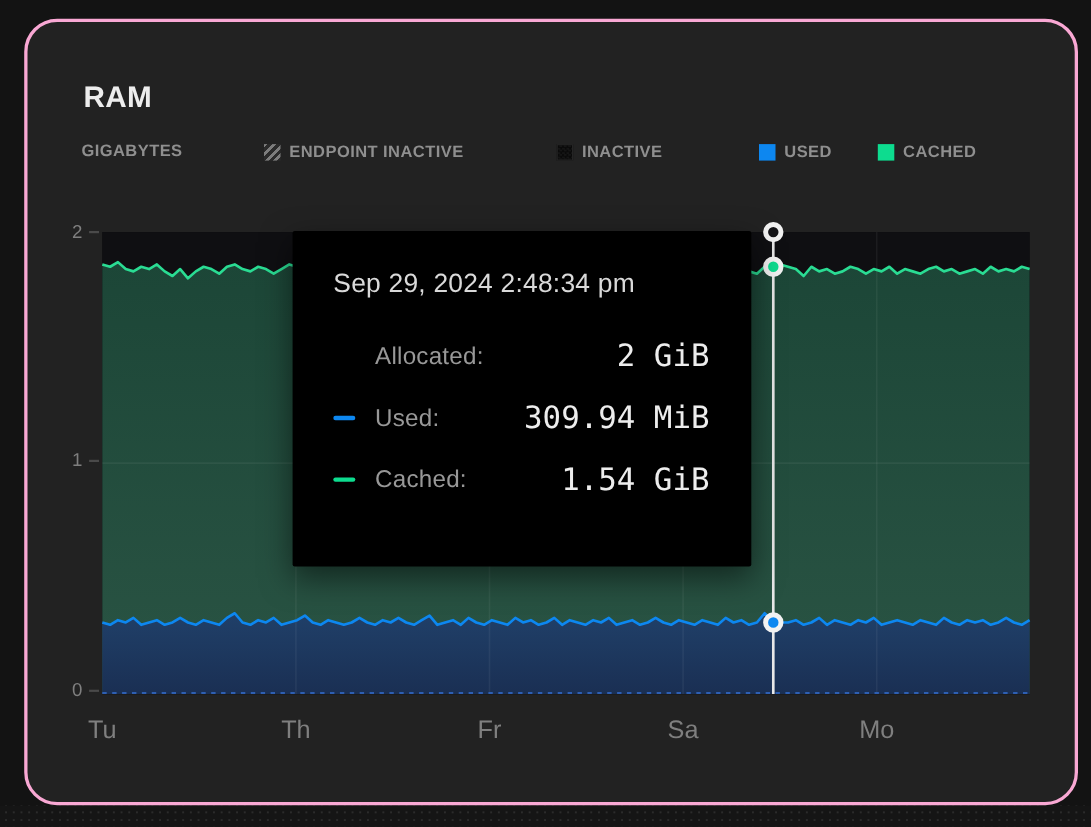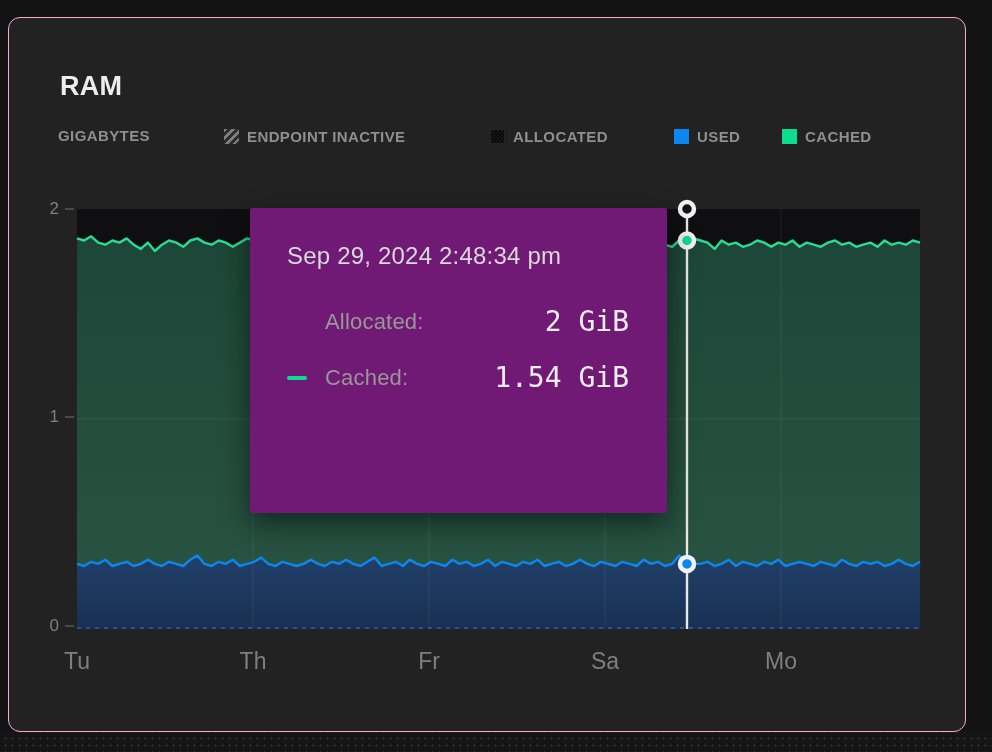--- a/index.html
+++ b/index.html
@@ -3,22 +3,22 @@
 <meta charset="utf-8">
 <style>
   * { margin:0; padding:0; box-sizing:border-box; }
   html,body { width:992px; height:752px; background:#131313; overflow:hidden;
               font-family:"Liberation Sans", sans-serif; }
   .page { position:relative; width:992px; height:752px; background:#131313; }
   .dots-strip { position:absolute; left:0; bottom:0; width:992px; height:20px;
     background-color:#151515;
     background-image:radial-gradient(#2b2b2b 1px, transparent 1.2px);
     background-size:7px 7px; background-position:2px 3px; }
-  .card { position:absolute; left:8px; top:17px; width:958px; height:715px;
-    background:#222222; border:1px solid #f9a8d4; border-radius:12px; }
+  .card { position:absolute; left:22px; top:17px; width:958px; height:715px;
+    background:#222222; border:3px solid #f9a8d4; border-radius:30px; }
   .card-title { position:absolute; left:51px; top:53px; font-size:27px; font-weight:600;
     color:#ededed; letter-spacing:.2px; }
   .legend-row { position:absolute; left:0; top:108px; width:958px; height:22px; }
   .legend-unit { position:absolute; left:49px; top:0; font-size:15px; font-weight:700;
     color:#8f8f8f; letter-spacing:.4px; line-height:20px;text-align:right; }
   .legend-item { position:absolute; top:0; height:20px; display:flex; align-items:center;
     gap:8px; cursor:pointer; }
   .legend-item .lbl { font-size:15px; font-weight:700; color:#8f8f8f; letter-spacing:.4px; }
   .swatch { width:15px; height:15px; flex:0 0 15px; }
   .swatch-hatched { background:repeating-linear-gradient(135deg,#7d7d7d 0 2.5px,#2b2b2b 2.5px 5.5px); }
@@ -28,21 +28,21 @@
   .plot-wrap { position:absolute; left:68px; top:191px; width:843px; height:420px;
     background:#0f0f12; }
   .plot-wrap svg { overflow:visible; display:block; }
   .ytick-label { position:absolute; width:32px; left:18px; text-align:right;
     font-size:17px; color:#7f7f7f; transform:translateY(-50%); }
   .ytick-dash { position:absolute; left:56px; width:9px; height:2px; background:#4a4a4a;
     transform:translateY(-50%); }
   .xtick-label { position:absolute; top:630px; transform:translateX(-50%);
     font-size:23px; color:#7f7f7f; font-weight:500; }
   .tooltip { position:absolute; left:241px; top:190px; width:417px; height:305px;
-    background:#701a75; border-radius:2px; box-shadow:0 10px 28px rgba(0,0,0,.5);
+    background:#000000; border-radius:2px; box-shadow:0 10px 28px rgba(0,0,0,.5);
     padding:34px 38px 0 37px; z-index:5; }
   .tooltip-header { font-size:24px; color:#d9d9d9; font-weight:400; letter-spacing:.2px; }
   .tooltip-rows { margin-top:36px; display:flex; flex-direction:column; gap:25px; }
   .t-row { display:flex; align-items:center; height:31px;justify-content:space-between; }
   .t-ico { width:20px; height:4px; border-radius:2px; margin-right:18px; flex:0 0 20px; }
   .t-lbl { font-size:22px; color:#989898; letter-spacing:.2px; }
   .t-val { margin-left:auto; font-family:"DejaVu Sans Mono", monospace; font-size:28px;
     color:#ededed; }
 </style>
 </head>
@@ -58,21 +58,21 @@
     <div class="legend-row">
       <div class="legend-unit">GIGABYTES</div>
 
       <div class="legend-item" style="left:215px">
         <span class="swatch swatch-hatched"></span>
         <span class="lbl">ENDPOINT INACTIVE</span>
       </div>
 
       <div class="legend-item" style="left:481px">
         <span class="swatch swatch-allocated"></span>
-        <span class="lbl">ALLOCATED</span>
+        <span class="lbl">INACTIVE</span>
       </div>
 
       <div class="legend-item" style="left:665px">
         <span class="swatch" style="background: rgb(13, 135, 240);"></span>
         <span class="lbl">USED</span>
       </div>
 
       <div class="legend-item" style="left:773px">
         <span class="swatch" style="background: rgb(13, 220, 143);"></span>
         <span class="lbl">CACHED</span>
@@ -124,20 +124,25 @@
 
     <div class="tooltip">
       <div class="tooltip-header">Sep 29, 2024 2:48:34 pm</div>
       <div class="tooltip-rows">
         <div class="t-row">
           <span class="t-ico" style="background:transparent"></span>
           <span class="t-lbl">Allocated:</span>
           <span class="t-val">2 GiB</span>
         </div>
         <div class="t-row">
+          <span class="t-ico" style="background: rgb(13, 135, 240);"></span>
+          <span class="t-lbl">Used:</span>
+          <span class="t-val">309.94 MiB</span>
+        </div>
+        <div class="t-row">
           <span class="t-ico" style="background: rgb(13, 220, 143);"></span>
           <span class="t-lbl">Cached:</span>
           <span class="t-val">1.54 GiB</span>
         </div>
       </div>
     </div>
 
   </div>
 </div>
 

